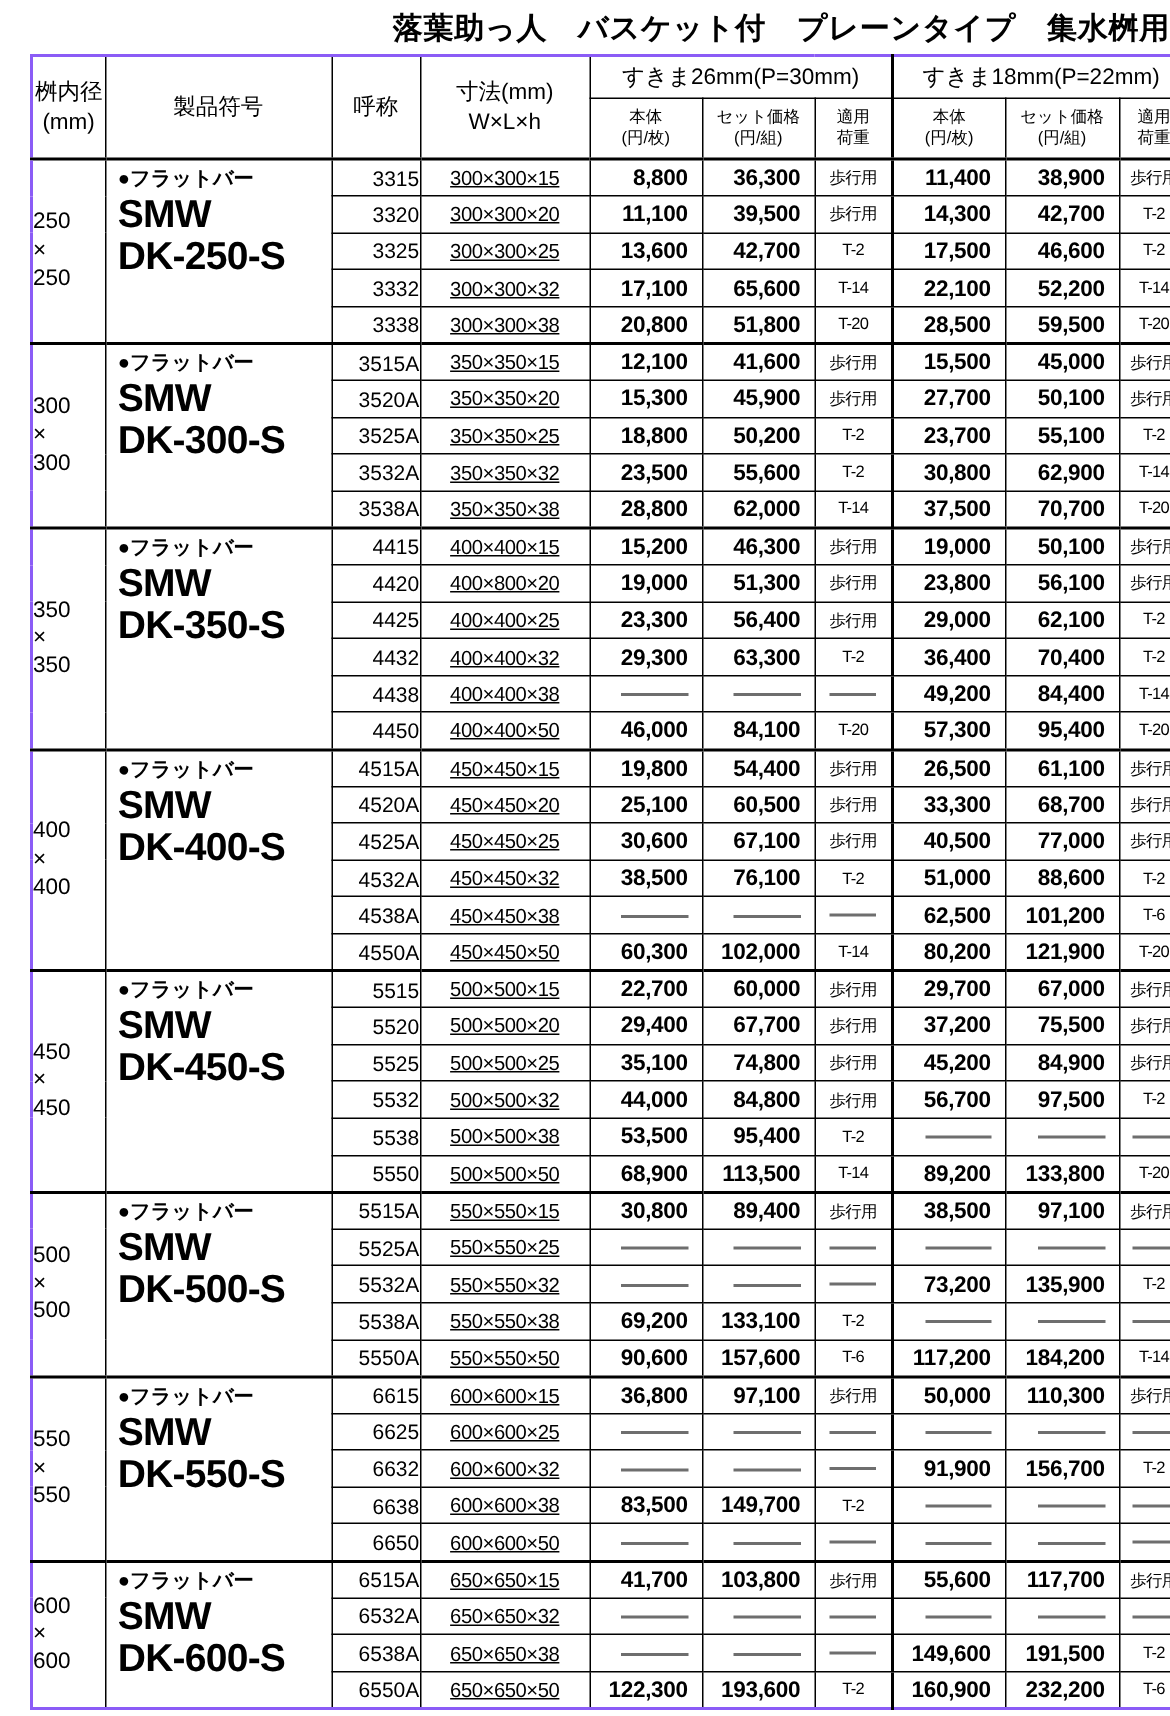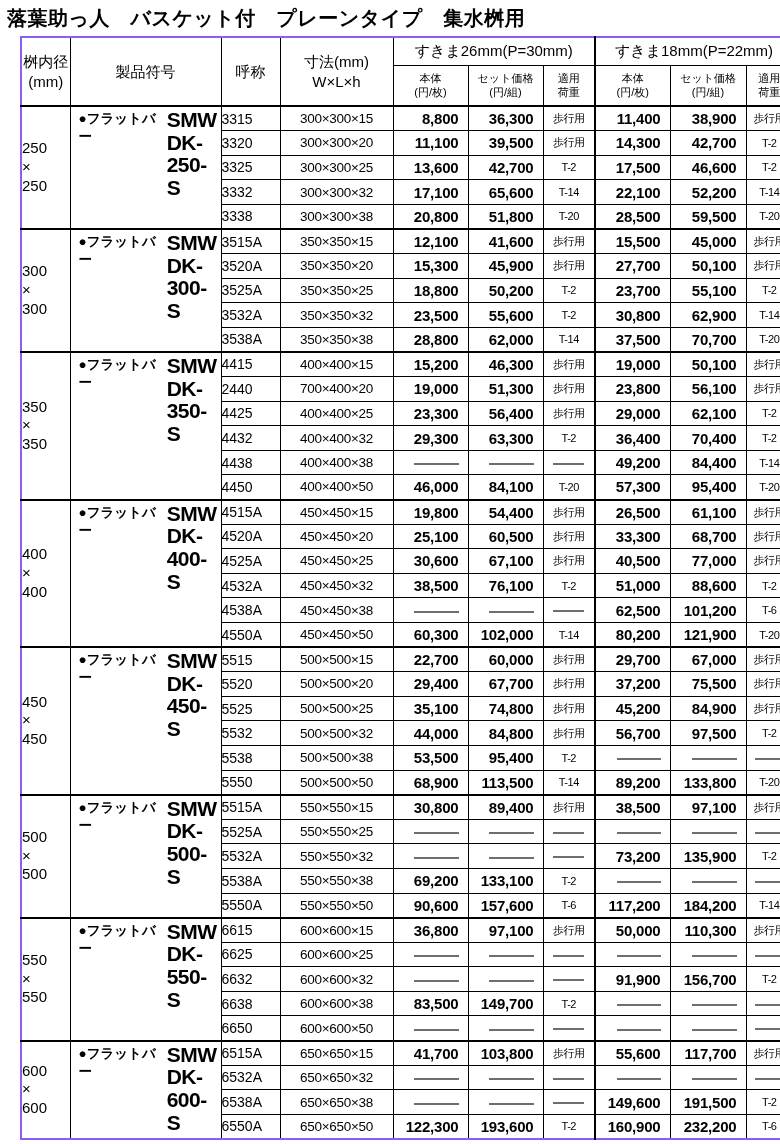--- a/index.html
+++ b/index.html
@@ -4,21 +4,21 @@
 <style>
   html,body{margin:0;padding:0;background:#fff;}
   body{
     width:780px;height:1144px;overflow:hidden;
     font-family:"Liberation Sans","DejaVu Sans",sans-serif;
     color:#000;
     -webkit-font-smoothing:antialiased;
   }
   .page-title{
     font-size:20px;font-weight:bold;
-    margin:5px 0 4px 7px;letter-spacing:0.5px;
+    margin:5px 0 4px 7px;letter-spacing:0.5px;text-align:right;
   }
   table.price{
     border-collapse:collapse;table-layout:fixed;
     margin-left:20px;width:772px;
     border:2px solid #8b5cf6;
   }
   col.c-diam{width:49px;}
   col.c-prod{width:151px;}
   col.c-name{width:59px;}
   col.c-size{width:113px;}
@@ -35,26 +35,26 @@
   
   .grp-l{border-left:2px solid #000 !important;}
   
   tbody tr{height:24.6px;}
   tbody tr.section-start td{border-top:2px solid #000;}
   td.diam{
     text-align:left;font-size:15px;line-height:1.25;
     vertical-align:middle;
   }
   td.prod{vertical-align:top;text-align:left;}
-  .prod-inner{display:flex;flex-direction:row;height:100%;padding:2px 4px 2px 8px;box-sizing:border-box;}
+  .prod-inner{display:flex;flex-direction:column;height:100%;padding:2px 4px 2px 8px;box-sizing:border-box;}
   .bar-label{font-size:13.5px;font-weight:bold;padding-top:1px;}
   .code-block{flex:1;display:flex;flex-direction:column;justify-content:center;}
-  .code-line{font-size:21px;font-weight:800;line-height:1.08;letter-spacing:-0.5px;}
-  td.nm{text-align:left;font-size:14px;}
-  td.sz{text-align:center;font-size:13.5px;letter-spacing:-0.3px;}
+  .code-line{font-size:26px;font-weight:800;line-height:1.08;letter-spacing:-0.5px;}
+  td.nm{text-align:right;font-size:14px;}
+  td.sz{text-align:center;font-size:13.5px;letter-spacing:-0.3px;text-decoration:underline;}
   td.price{text-align:right;font-size:15px;font-weight:bold;padding-right:9px;letter-spacing:-0.2px;}
   td.load{text-align:center;font-size:11px;letter-spacing:-0.5px;}
   .dash{display:inline-block;width:68%;height:0;border-top:2px solid #6e6e6e;vertical-align:middle;}
   td.load .dash{width:62%;}
 </style>
 </head>
 <body>
 
 <div class="page-title">落葉助っ人　バスケット付　プレーンタイプ　集水桝用</div>
 
@@ -260,22 +260,22 @@
         <td class="nm">4415</td>
         <td class="sz">400×400×15</td>
         <td class="price">15,200</td>
         <td class="price">46,300</td>
         <td class="load">歩行用</td>
         <td class="price grp-l">19,000</td>
         <td class="price">50,100</td>
         <td class="load">歩行用</td>
       </tr>
       <tr>
-        <td class="nm">2440</td>
-        <td class="sz">700×400×20</td>
+        <td class="nm">4420</td>
+        <td class="sz">400×800×20</td>
         <td class="price">19,000</td>
         <td class="price">51,300</td>
         <td class="load">歩行用</td>
         <td class="price grp-l">23,800</td>
         <td class="price">56,100</td>
         <td class="load">歩行用</td>
       </tr>
       <tr>
         <td class="nm">4425</td>
         <td class="sz">400×400×25</td>

